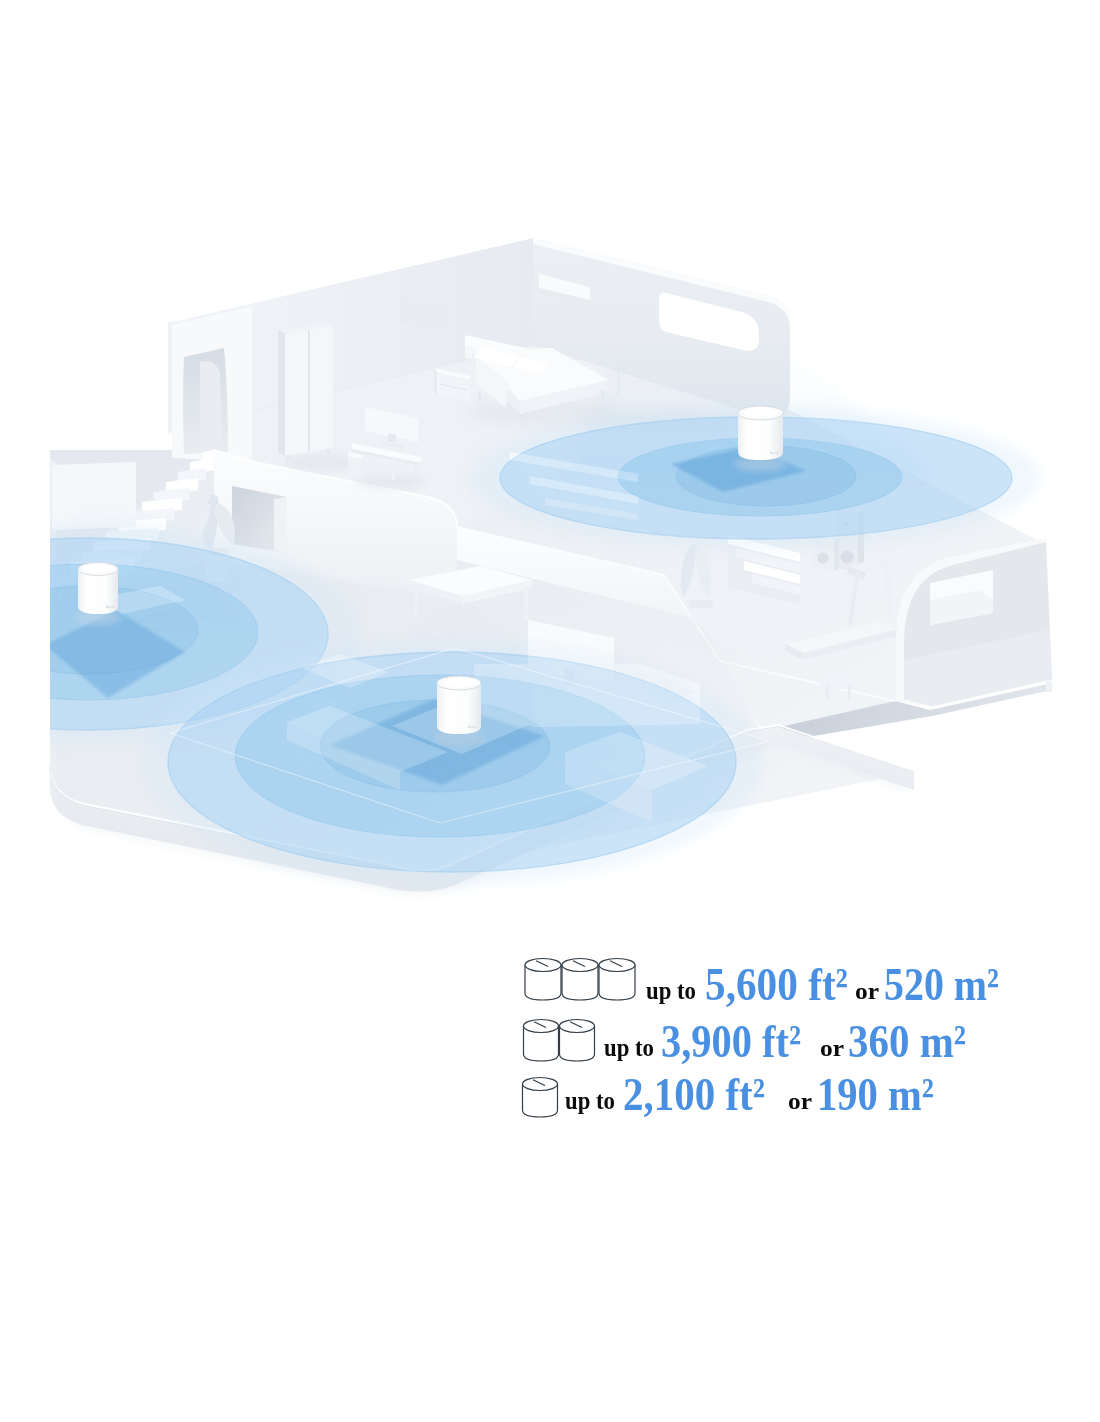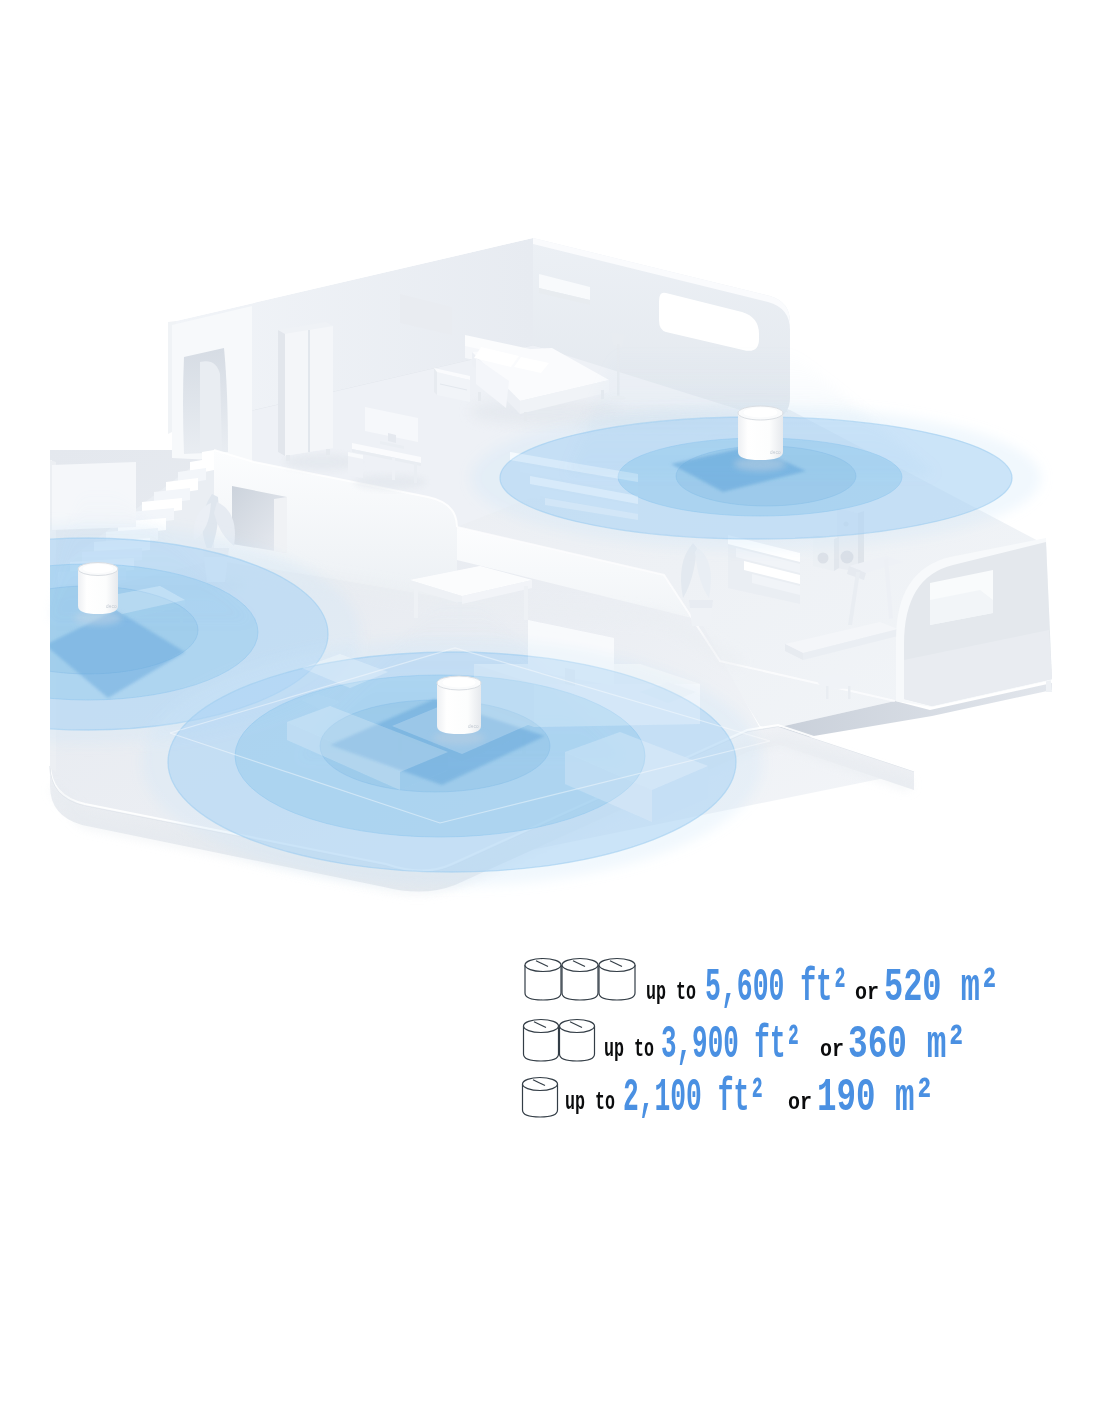--- a/index.html
+++ b/index.html
@@ -1,16 +1,16 @@
 <!DOCTYPE html>
 <html><head>
 <meta charset="utf-8">
 <style>
   html,body{margin:0;padding:0;background:#ffffff;}
-  .page{width:1028px;height:1422px;position:relative;font-family:Liberation Mono, monospace;}
+  .page{width:1028px;height:1422px;position:relative;font-family:Liberation Serif, serif;}
 </style>
 </head>
 <body>
 <div class="page">
 <svg width="1100" height="1422" viewBox="0 0 1100 1422" xmlns="http://www.w3.org/2000/svg">
 <defs>
   <linearGradient id="slabFace" x1="0" y1="0" x2="0" y2="1">
     <stop offset="0" stop-color="#eff1f5"></stop>
           <stop offset="1" stop-color="#e4e8ed"></stop>
   </linearGradient>

